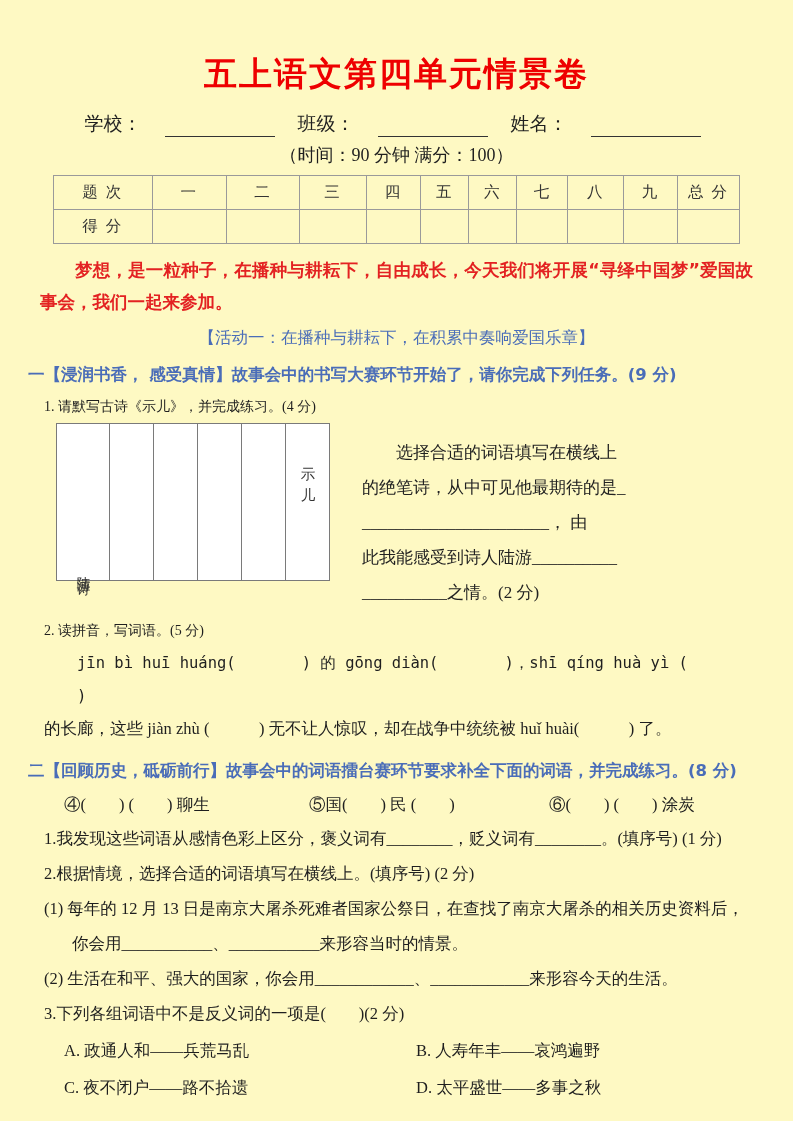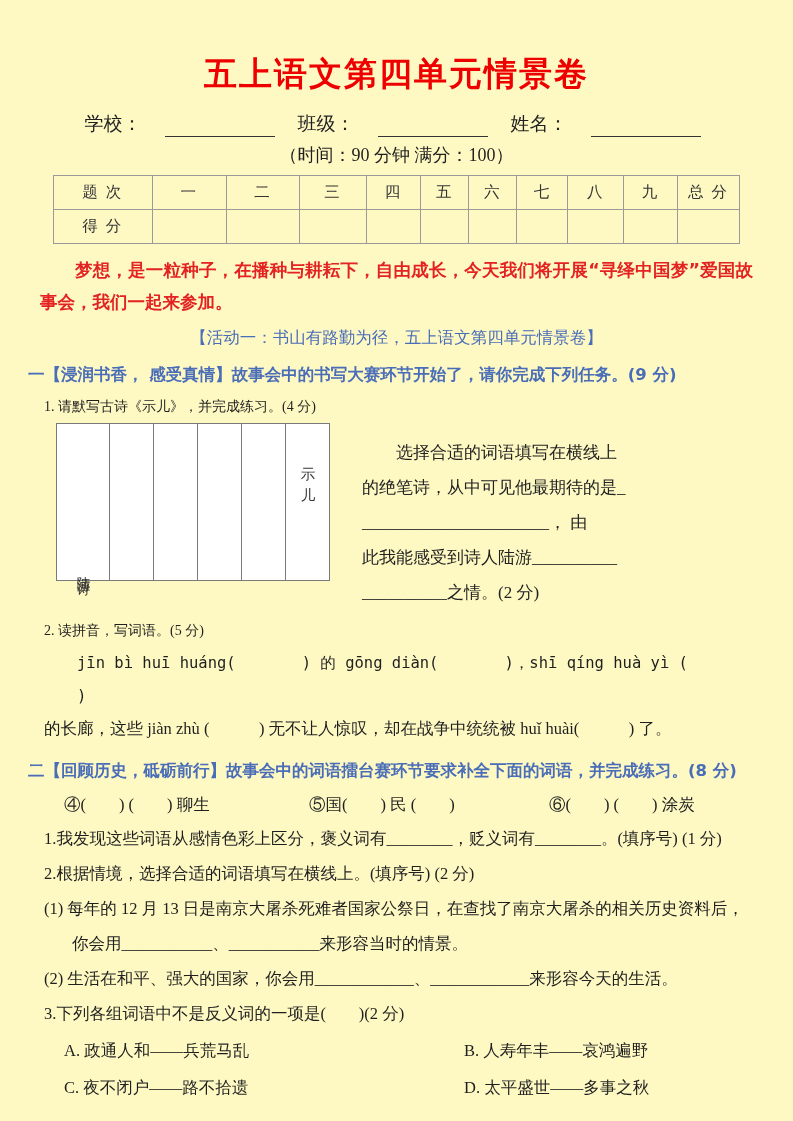--- a/index.html
+++ b/index.html
@@ -64,21 +64,21 @@
   .poem-note .ind{text-indent:2em;}
   .pinyin-block{margin:4px 40px 0 44px;font-size:16.5px;line-height:2.0;}
   .pinyin-block .ln1{padding-left:2em;}
   .latin{font-family:"DejaVu Sans Mono","Liberation Mono",monospace;font-size:15.5px;}
   .word-row{display:flex;margin:6px 0 0 64px;font-size:16.5px;line-height:1.8;}
   .word-row .wr-c1{width:245px;}
   .word-row .wr-c2{width:240px;}
   .word-row .wr-c3{width:220px;}
   .sub-line{margin:6px 40px 0 44px;font-size:16.5px;line-height:1.75;}
   .sub-line.indent{margin-left:72px;}
-  .opt2col{display:flex;margin:6px 14px 0 64px;font-size:16.5px;line-height:1.9;gap:48px;}
+  .opt2col{display:flex;margin:6px 14px 0 64px;font-size:16.5px;line-height:1.9;}
   .opt2col .c1{width:352px;}
 </style>
 </head>
 <body>
 
 <div class="page">
 
   <div class="title">五上语文第四单元情景卷</div>
 
   <div class="info-line">
@@ -131,21 +131,21 @@
       <td></td>
       <td></td>
       <td></td>
       <td></td>
     </tr>
   </tbody>
     </table>
 
   <div class="intro">梦想，是一粒种子，在播种与耕耘下，自由成长，今天我们将开展“寻绎中国梦”爱国故事会，我们一起来参加。</div>
 
-  <div class="activity">【活动一：书山有路勤为径，五上语文第四单元情景卷】</div>
+  <div class="activity">【活动一：在播种与耕耘下，在积累中奏响爱国乐章】</div>
 
   <div class="sec-header">一【浸润书香， 感受真情】故事会中的书写大赛环节开始了，请你完成下列任务。(9 分)</div>
   <div class="q-line">1. 请默写古诗《示儿》，并完成练习。(4 分)</div>
 
   <div class="poem-row">
     <div class="poem-box">
       <div class="poem-col pc-left">
         <span class="vert-bl">陆游诗</span>
       </div>
       <div class="poem-col pc-mid"></div>

